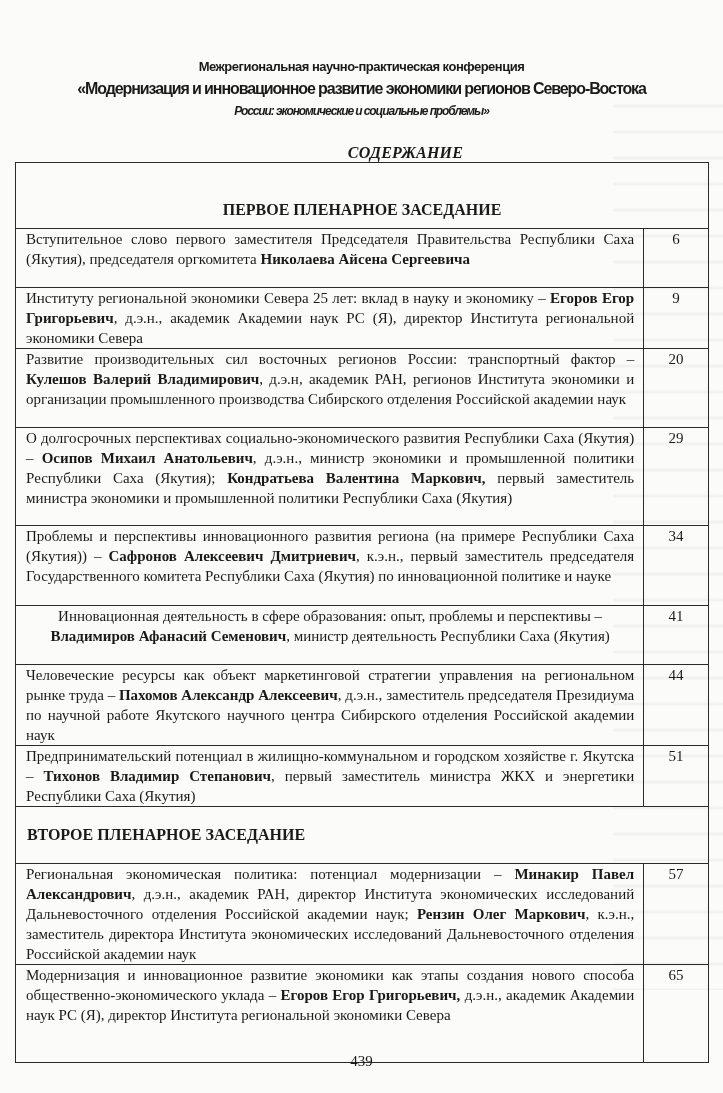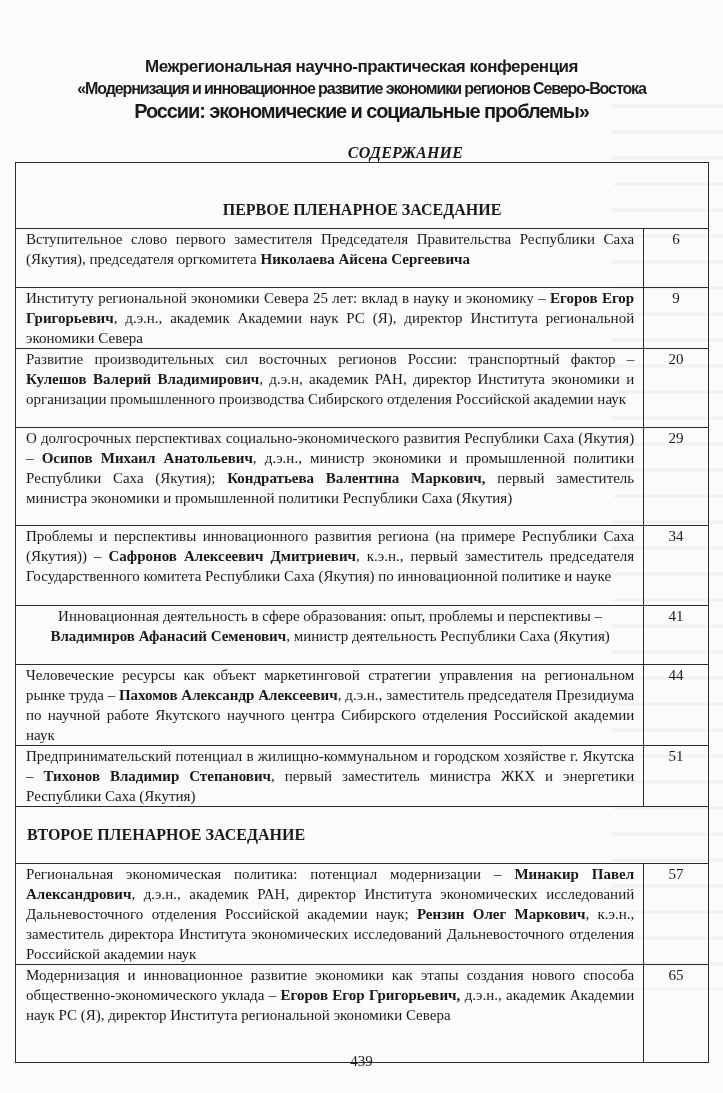--- a/index.html
+++ b/index.html
@@ -28,23 +28,23 @@
     position: absolute;
     left: 0;
     width: 723px;
     top: 56px;
     text-align: center;
     font-family: "Liberation Sans Narrow", "Liberation Sans", sans-serif;
     font-weight: bold;
     line-height: 22px;
     letter-spacing: -0.5px;
   }
-  .conf-title .l1 { font-size: 17px; display:block; }
+  .conf-title .l1 { font-size: 13px; display:block; }
   .conf-title .l2 { font-size: 16px; display:block; letter-spacing: -1.1px; }
-  .conf-title .l3 { font-size: 20px; display:block; letter-spacing: -1.1px; }
+  .conf-title .l3 { font-size: 12px; display:block; letter-spacing: -1.1px; font-style: italic; }
   .contents-heading {
     position: absolute;
     top: 144px;
     left: 0;
     width: 723px;
     text-align: center;
     font-size: 16px;
     font-weight: bold;
     font-style: italic;
     letter-spacing: 0.2px;
@@ -132,21 +132,21 @@
     </tr>
     <tr class="r1">
       <td class="entry"><span>Вступительное слово первого заместителя Председателя Правительства Республики Саха (Якутия), председателя оргкомитета </span><b>Николаева Айсена Сергеевича</b></td>
       <td class="page">6</td>
     </tr>
     <tr class="r2">
       <td class="entry"><span>Институту региональной экономики Севера 25 лет: вклад в науку и экономику – </span><b>Егоров Егор Григорьевич</b><span>, д.э.н., академик Академии наук РС (Я), директор Института региональной экономики Севера</span></td>
       <td class="page">9</td>
     </tr>
     <tr class="r3">
-      <td class="entry"><span>Развитие производительных сил восточных регионов России: транспортный фактор – </span><b>Кулешов Валерий Владимирович</b><span>, д.э.н, академик РАН, директор Института экономики и организации промышленного производства Сибирского отделения Российской академии наук</span></td>
+      <td class="entry"><span>Развитие производительных сил восточных регионов России: транспортный фактор – </span><b>Кулешов Валерий Владимирович</b><span>, д.э.н, академик РАН, регионов Института экономики и организации промышленного производства Сибирского отделения Российской академии наук</span></td>
       <td class="page">20</td>
     </tr>
     <tr class="r4">
       <td class="entry"><span>О долгосрочных перспективах социально-экономического развития Республики Саха (Якутия) – </span><b>Осипов Михаил Анатольевич</b><span>, д.э.н., министр экономики и промышленной политики Республики Саха (Якутия); </span><b>Кондратьева Валентина Маркович,</b><span> первый заместитель министра экономики и промышленной политики Республики Саха (Якутия)</span></td>
       <td class="page">29</td>
     </tr>
     <tr class="r5">
       <td class="entry"><span>Проблемы и перспективы инновационного развития региона (на примере Республики Саха (Якутия)) – </span><b>Сафронов Алексеевич Дмитриевич</b><span>, к.э.н., первый заместитель председателя Государственного комитета Республики Саха (Якутия) по инновационной политике и науке</span></td>
       <td class="page">34</td>
     </tr>

